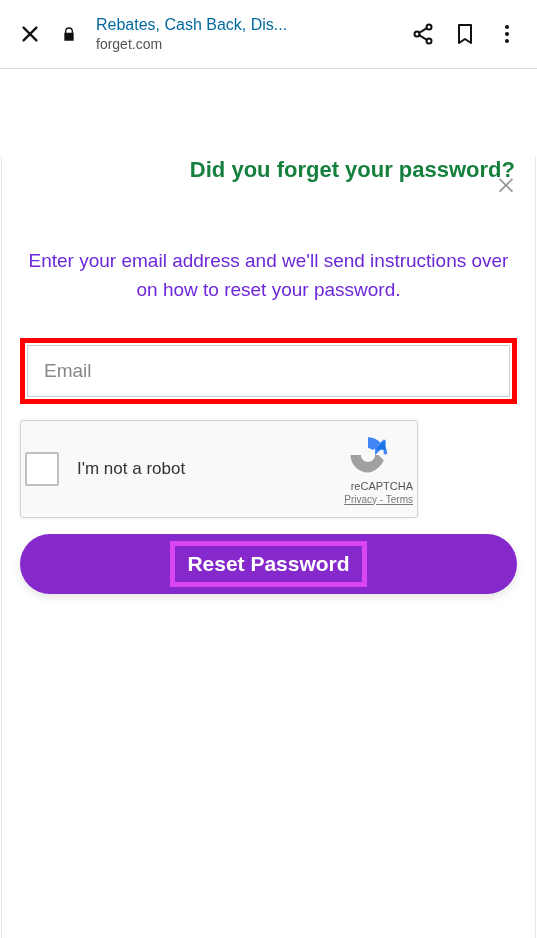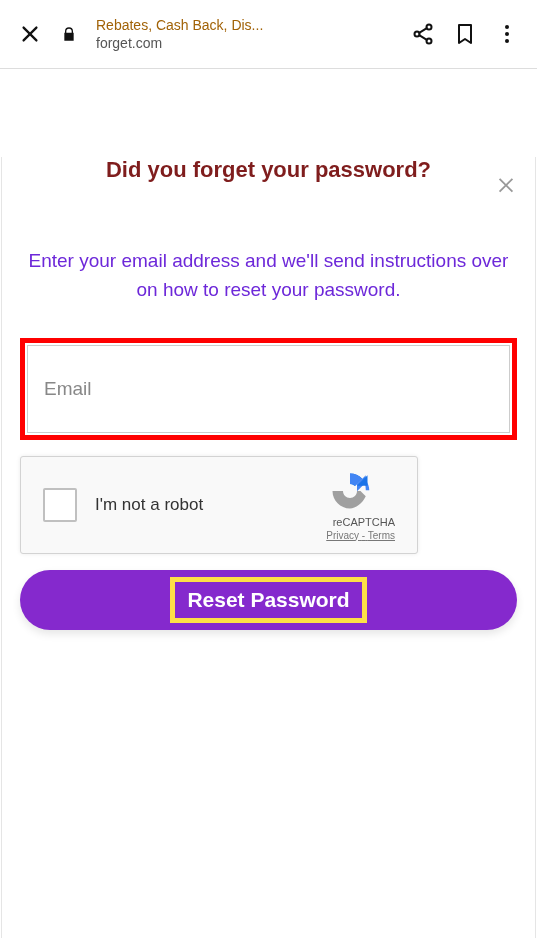--- a/index.html
+++ b/index.html
@@ -37,22 +37,22 @@
       justify-content: center;
       flex-shrink: 0;
     }
     .url-block {
       flex: 1;
       display: flex;
       flex-direction: column;
       overflow: hidden;
     }
     .page-title {
-      font-size: 14px;
-      color: #a16207;
+      font-size: 16px;
+      color: #0369a1;
       white-space: nowrap;
       overflow: hidden;
       text-overflow: ellipsis;
     }
     .domain {
       font-size: 14px;
       color: #555;
       margin-top: 2px;
     }
     .bar-icon {
@@ -80,59 +80,59 @@
     .modal-close {
       position: absolute;
       top: 16px;
       right: 16px;
       width: 24px;
       height: 24px;
       cursor: pointer;
       color: #888;
     }
     .heading {
-      text-align: center;
+      text-align: right;
       font-weight: bold;
       font-size: 22px;
-      color: #7f1d1d;
+      color: #15803d;
       margin-top: 88px;
       padding: 0 20px;
     }
     .subtext {
       text-align: center;
       font-size: 19px;
       color: #6d28d9;
       margin-top: 64px;
       padding: 0 20px;
       line-height: 1.5;
     }
     .input-wrap {
       margin: 34px 18px 0 18px;
       border: 5px solid #ff0000;
       padding: 2px;
     }
     .email-input {
       width: 100%;
       border: 1px solid #ccc;
-      padding: 32px 16px;
+      padding: 14px 16px;
       font-size: 19px;
       outline: none;
     }
     .email-input::placeholder {
       color: #888;
     }
     .recaptcha {
       margin: 16px 0 0 18px;
       width: 398px;
       height: 98px;
       border: 1px solid #d3d3d3;
       background: #f9f9f9;
       display: flex;
       align-items: center;
-      padding: 0 22px;
+      padding: 0 4px;
       box-shadow: 0 0 4px rgba(0,0,0,0.08);
       border-radius: 3px;
     }
     .recaptcha-checkbox {
       width: 34px;
       height: 34px;
       border: 2px solid #c0c0c0;
       border-radius: 2px;
       background: #fff;
       cursor: pointer;
@@ -171,21 +171,21 @@
       background: #8529cd;
       border-radius: 30px;
       height: 60px;
       display: flex;
       align-items: center;
       justify-content: center;
       cursor: pointer;
       box-shadow: 0 4px 8px rgba(0,0,0,0.1);
     }
     .reset-label-hl {
-      border: 5px solid #fde047;
+      border: 5px solid #d946ef;
       padding: 6px 12px;
     }
     .reset-label {
       color: #fff;
       font-weight: bold;
       font-size: 21px;
     }
   </style>
 </head>
 <body>

